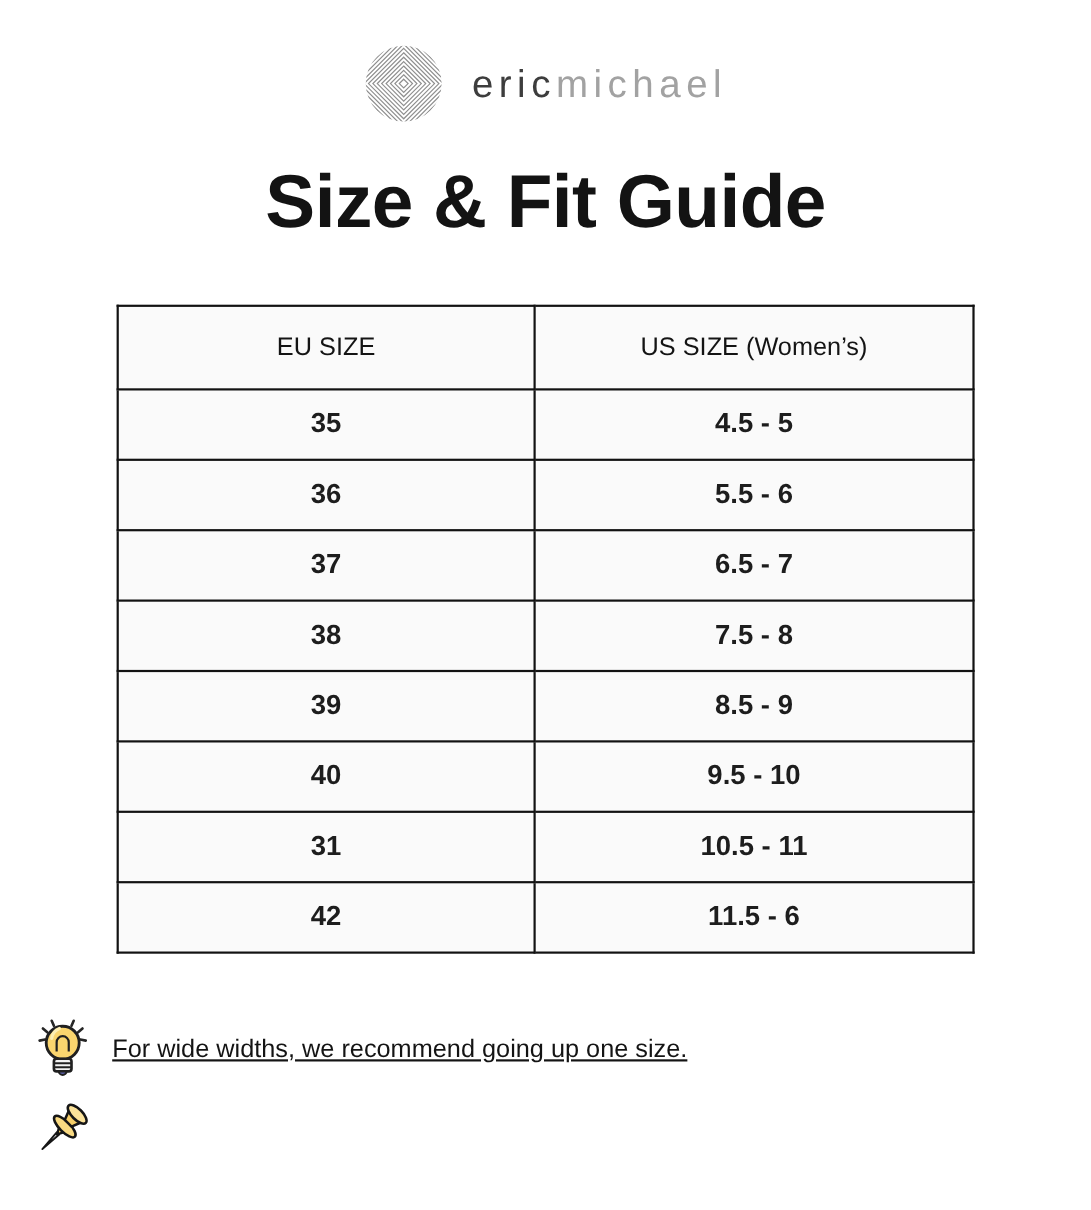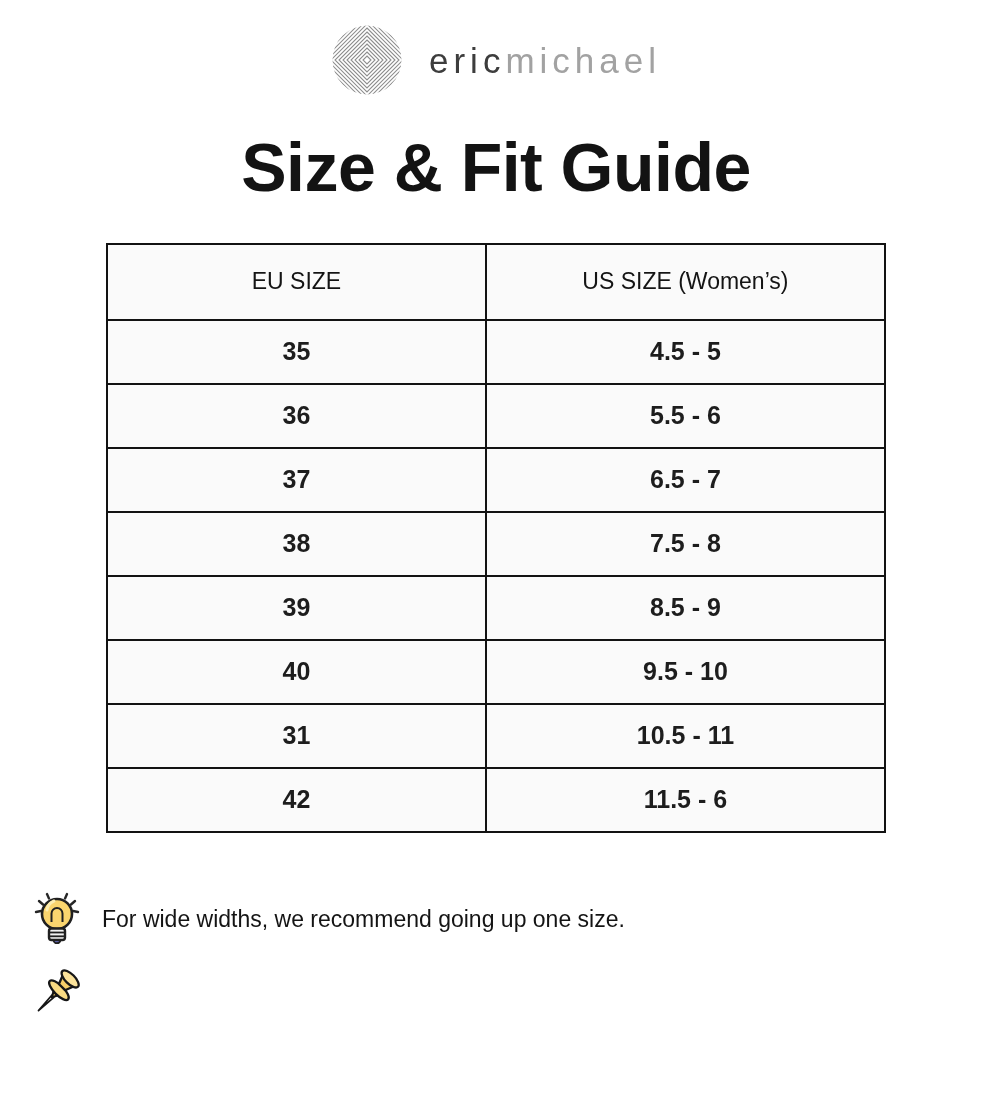--- a/index.html
+++ b/index.html
@@ -12,21 +12,21 @@
     color: #161616;
     overflow: hidden;
   }
   .page { width: 992px; height: 1100px; position: relative; }
 
   
   .logo-row {
     display: flex;
     justify-content: center;
     align-items: center;
-    padding-top: 24px;
+    padding-top: 40px;
     gap: 26px;
   }
   .logo-icon svg { display: block; }
   .logo-text {
     font-size: 35px;
     letter-spacing: 5px;
     line-height: 1;
     white-space: nowrap;
   }
   .brand-first { color: #3d3d3d; font-weight: 500; }
@@ -39,21 +39,21 @@
     font-size: 68px;
     font-weight: 700;
     letter-spacing: -0.5px;
     color: #131313;
     line-height: 1.1;
   }
 
   
   .size-table {
     width: 780px;
-    margin: 38px auto 0 auto;
+    margin: 56px auto 0 auto;
     border-collapse: collapse;
     table-layout: fixed;
     background: #fafafa;
   }
   .size-table th, .size-table td {
     border: 2px solid #121212;
     text-align: center;
     vertical-align: middle;
     padding: 0;
   }
@@ -88,20 +88,21 @@
     min-width: 58px;
     display: flex;
     justify-content: center;
     align-items: center;
   }
   .note-text {
     margin: 0;
     font-size: 23px;
     line-height: 1.38;
     color: #141414;
+    text-decoration: underline;
   }
   .note-text-wrap { max-width: 872px; }
 </style>
 </head>
 <body>
 
 <div class="page">
 
   <header class="logo-row">
     <span class="logo-icon">

